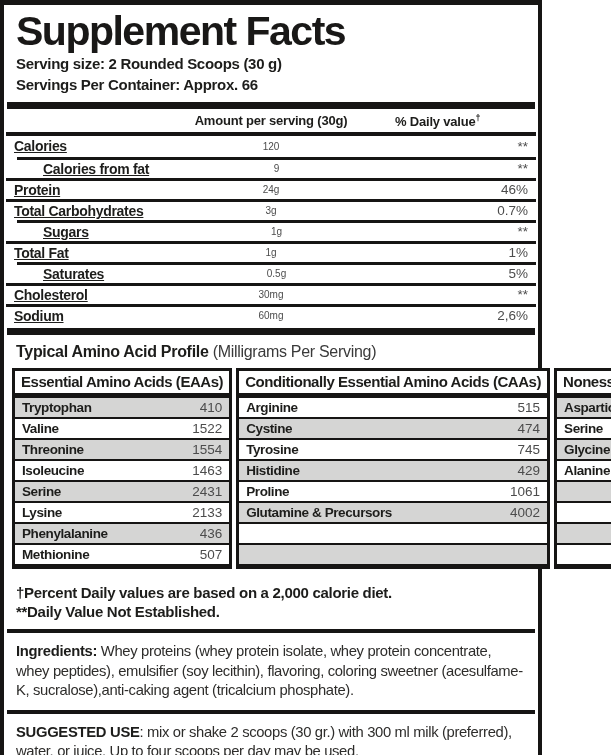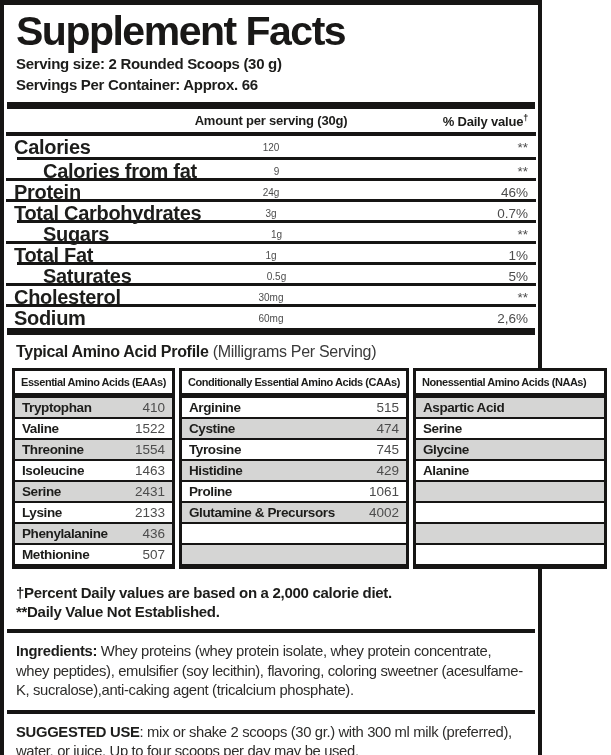--- a/index.html
+++ b/index.html
@@ -18,45 +18,45 @@
   .title { font-size:41px; font-weight:bold; letter-spacing:-1.5px; line-height:1.05; color:#191817; }
   .serv-line { font-size:15px; font-weight:bold; letter-spacing:-0.3px; line-height:1.25; margin-top:2px; }
 
   .thick-bar { height:7px; background:#161514; margin:3px 3px 0 3px; }
   .divider { height:4px; background:#161514; margin:0 3px; }
 
   
   .nut-header { display:grid; grid-template-columns:1fr auto 1fr; align-items:center;
     padding:4px 8px 3px 8px; border-bottom:4px solid #161514; margin:0 2px; }
   .nut-header .h-amount { grid-column:2; font-size:13px; font-weight:bold; letter-spacing:-0.2px; }
-  .nut-header .h-dv { grid-column:3; text-align:right; font-size:13px; font-weight:bold; letter-spacing:-0.2px; }
+  .nut-header .h-dv { grid-column:3; text-align:center; font-size:13px; font-weight:bold; letter-spacing:-0.2px; }
   sup.dagger { font-size:9px; vertical-align:super; }
 
   .nut-rows { margin:0 2px; }
   .n-row { display:grid; grid-template-columns:1fr auto 1fr; align-items:center;
     height:21px; padding:0 8px; border-top:3px solid #161514; }
   .n-row:first-child { border-top:none; }
   .n-row.indent { margin-left:11px; }
   .n-row.indent .n-name { padding-left:18px; }
-  .n-name { font-size:20px; font-weight:bold; letter-spacing:-0.3px; }
+  .n-name { font-size:14px; font-weight:bold; letter-spacing:-0.3px;text-decoration:underline; }
   .n-amount { grid-column:2; font-size:10px; color:#4c4c4c; text-align:center; }
   .n-dv { grid-column:3; text-align:right; font-size:13.5px; color:#4c4c4c; }
 
   
   .amino-title { padding:8px 12px 5px 12px; font-size:16px; }
   .amino-title b { font-weight:bold; letter-spacing:-0.3px; }
   .amino-title span.sub { font-weight:normal; color:#3a3a3a; letter-spacing:-0.3px; }
 
   .amino-tables { display:flex; gap:4px; margin:2px 8px 6px 8px; }
   .a-col { border:3px solid #161514; border-bottom:5px solid #161514; background:#fff; }
   .a-col.c1 { flex:0 0 163px; }
   .a-col.c2 { flex:1 1 auto; }
   .a-col.c3 { flex:0 0 194px; }
   .a-head { height:25px; display:flex; align-items:center; padding:0 6px;
-    font-size:11px; font-weight:bold; letter-spacing:-0.45px; border-bottom:3px solid #161514; white-space:nowrap; }
+    font-size:15px; font-weight:bold; letter-spacing:-0.45px; border-bottom:3px solid #161514; white-space:nowrap; }
   .a-row { height:21px; display:flex; align-items:center; justify-content:space-between;
     padding:0 7px; border-top:2px solid #161514; }
   .a-row:first-of-type { border-top:none; }
   .a-row.shaded { background:#d5d5d4; }
   .a-name { font-size:13.5px; font-weight:bold; letter-spacing:-0.4px; white-space:nowrap; }
   .a-val { font-size:13.5px; color:#4c4c4c; }
 
   
   .footnotes { padding:9px 12px 8px 12px; font-size:15px; font-weight:bold; letter-spacing:-0.3px; line-height:1.25; }
   .para { padding:9px 12px 10px 12px; font-size:14.8px; line-height:1.3; letter-spacing:-0.35px; color:#2e2d2b; }

